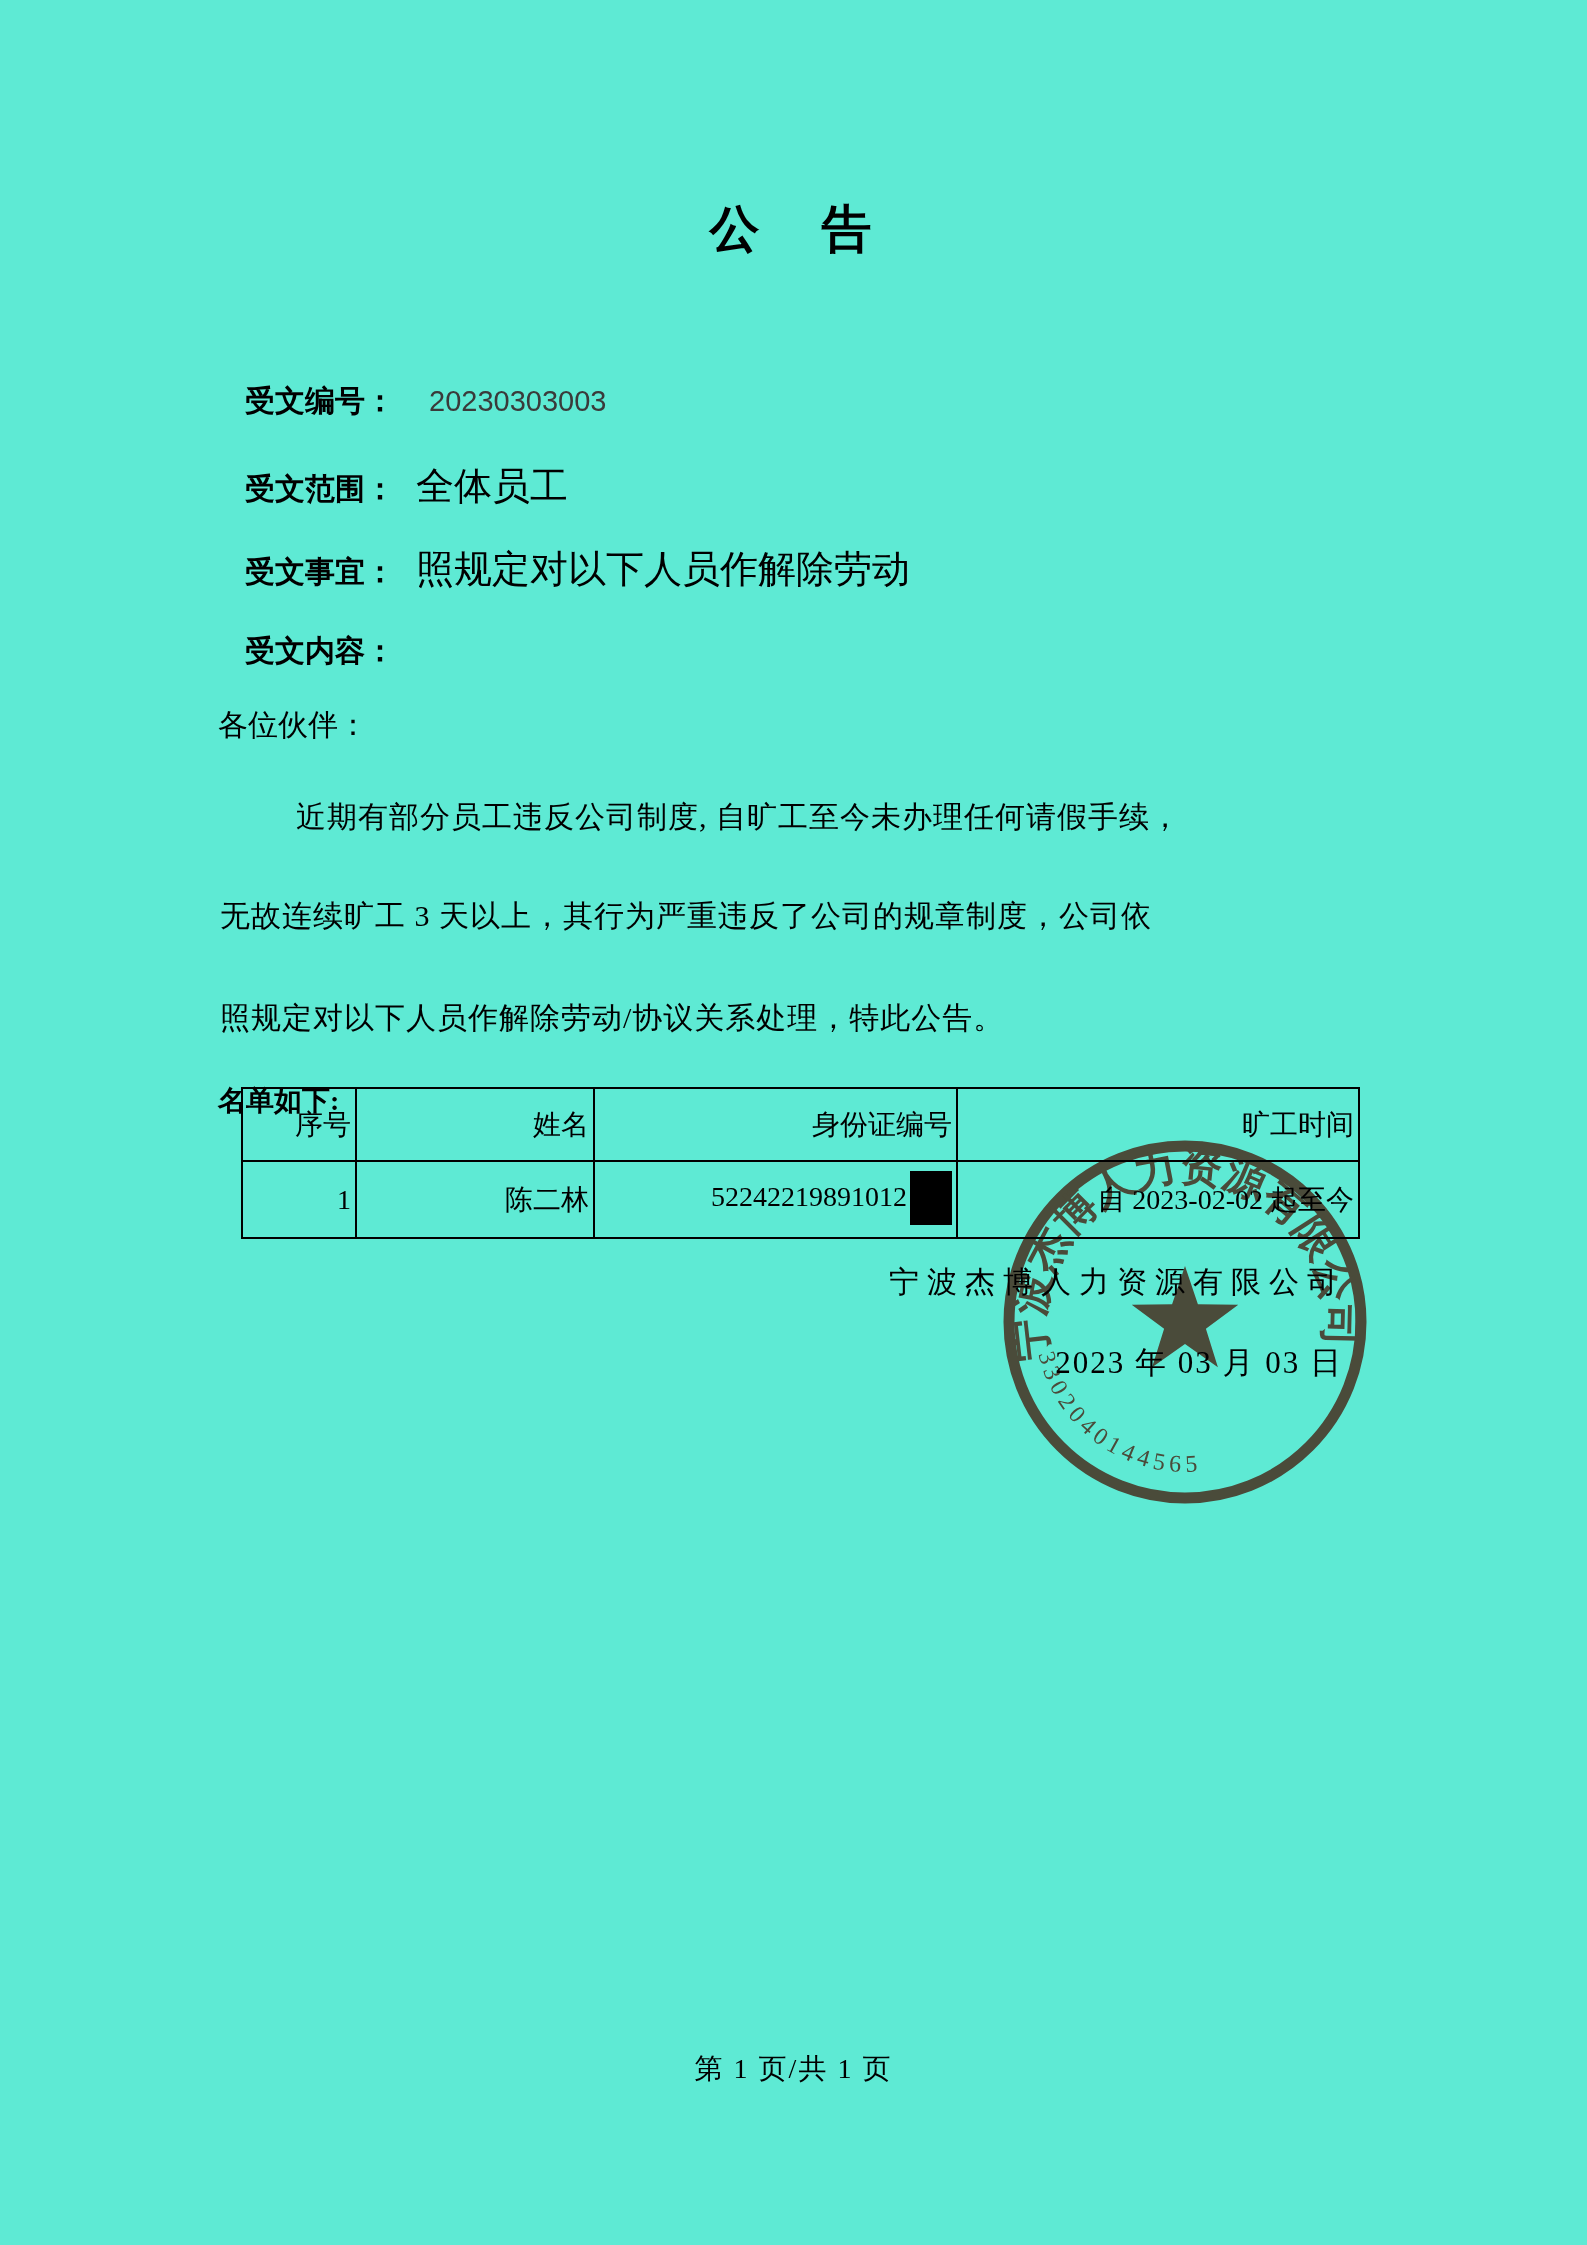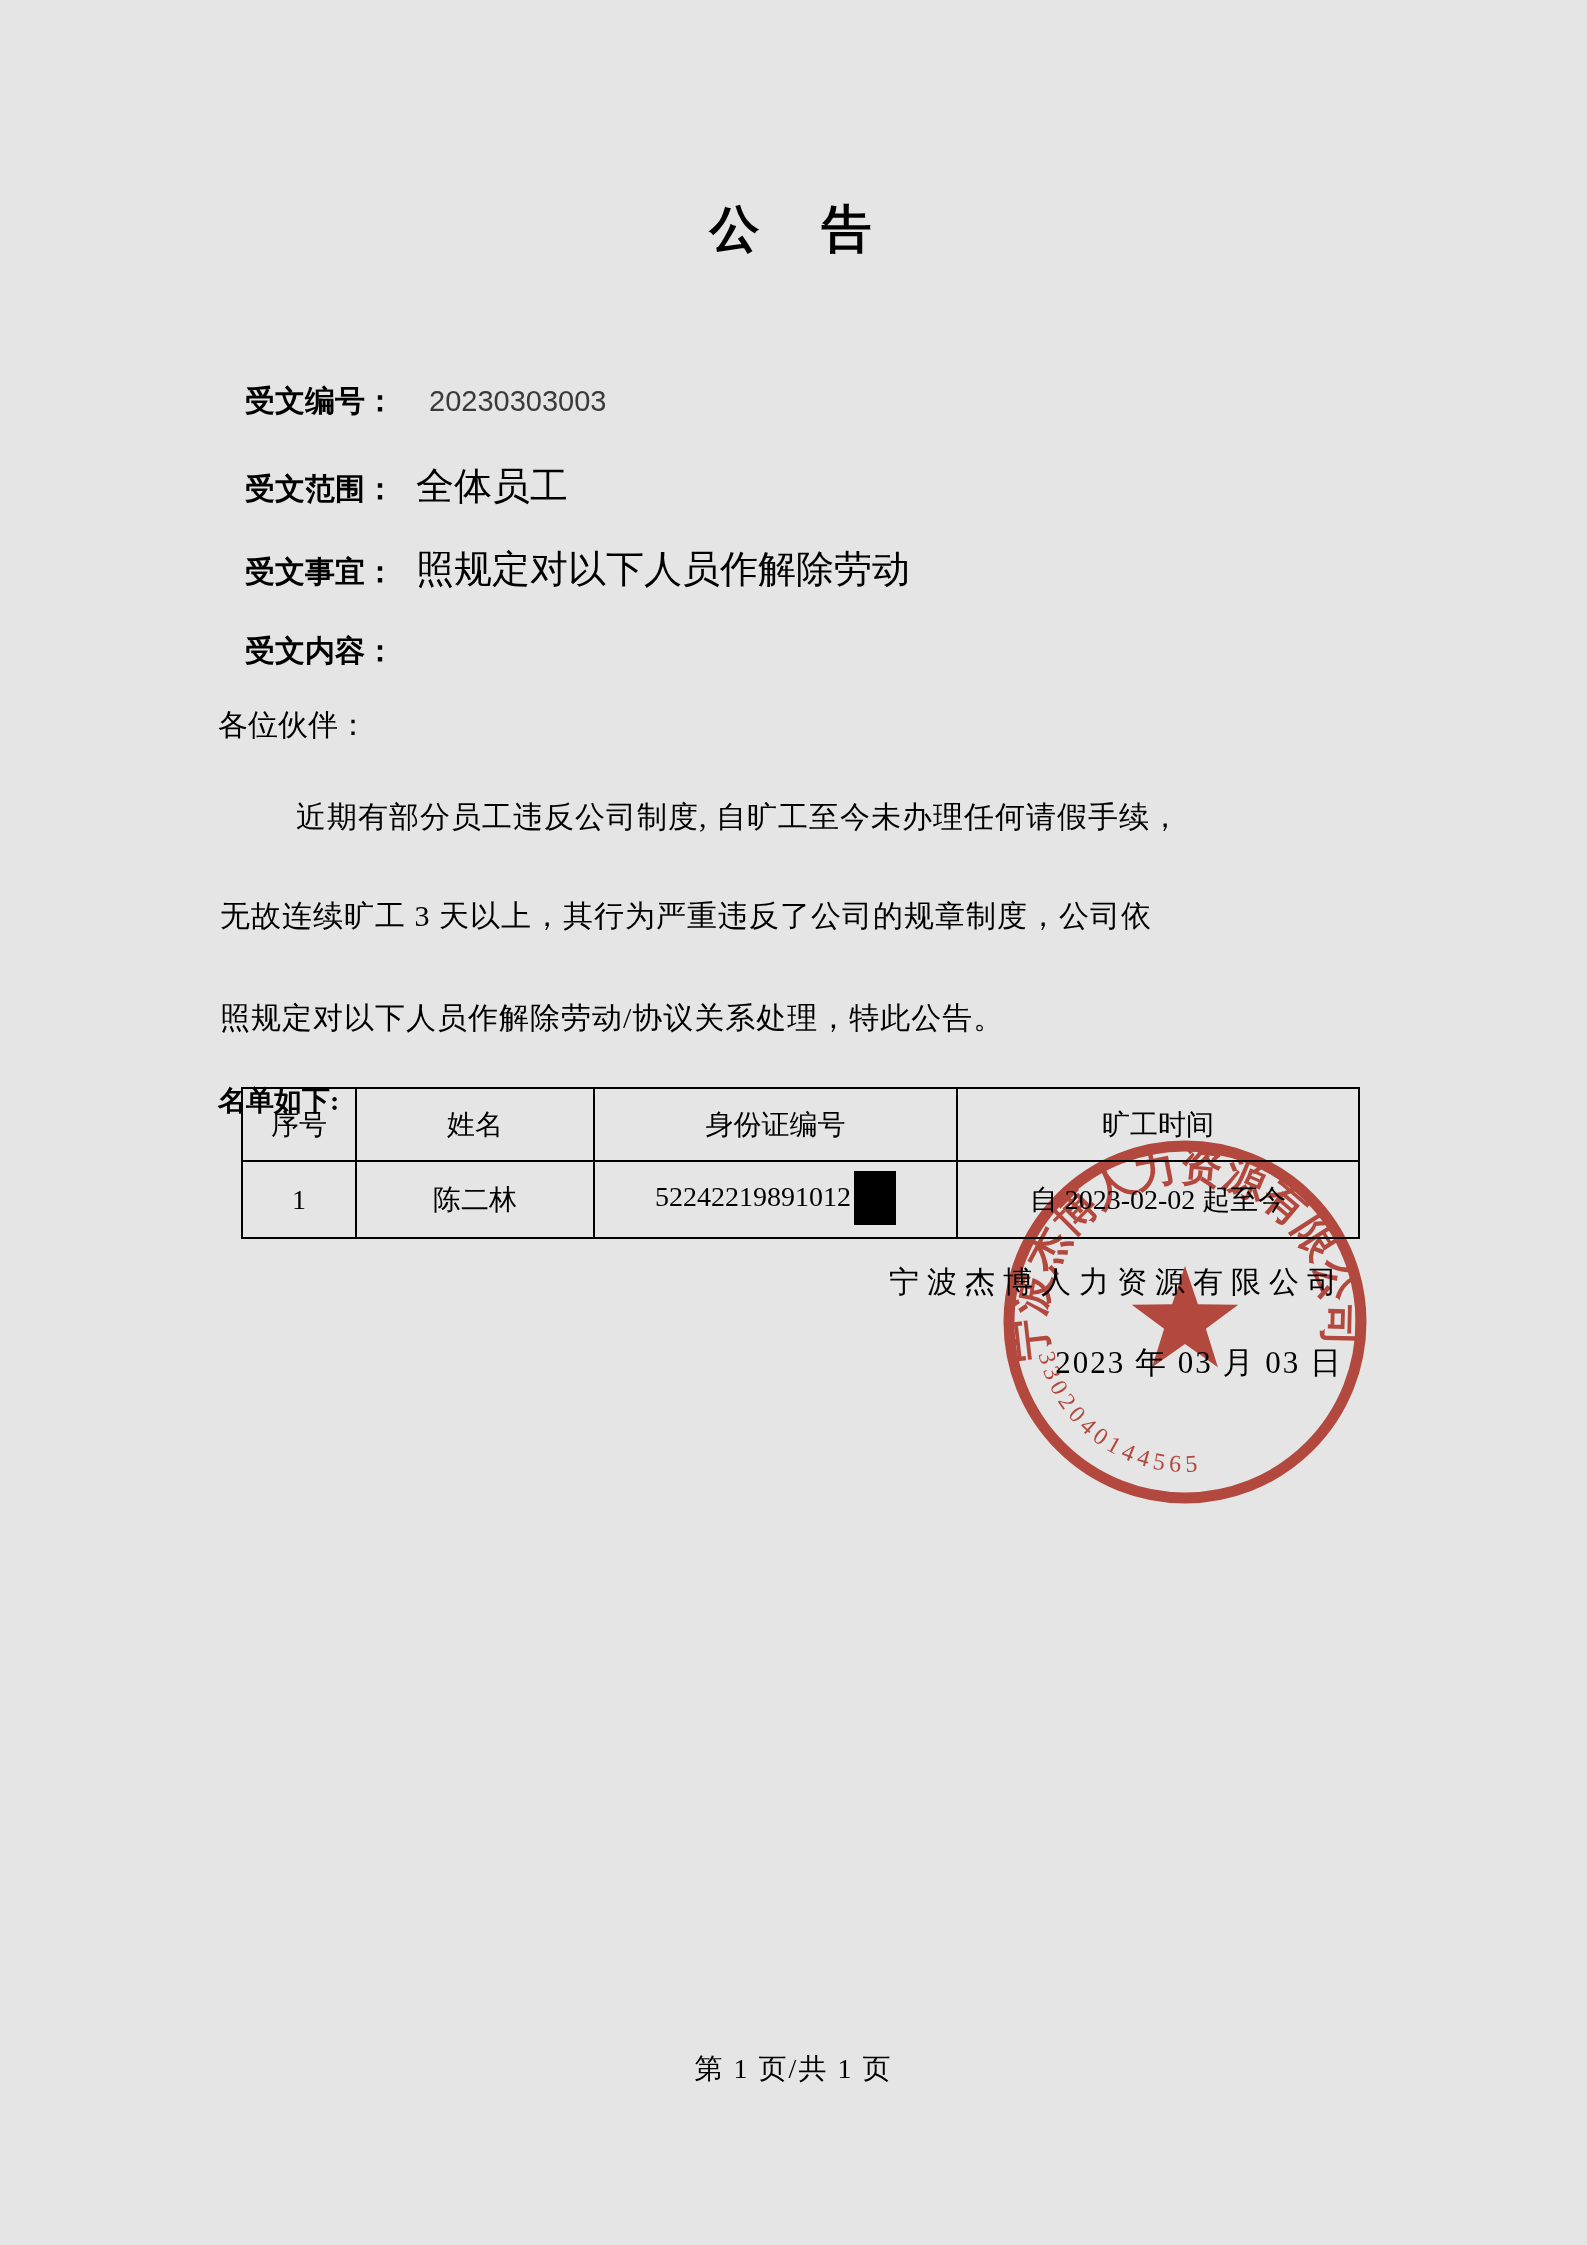--- a/index.html
+++ b/index.html
@@ -1,19 +1,19 @@
 <!DOCTYPE html>
 <html><head>
 <meta charset="utf-8">
 <style>
   html,body{margin:0;padding:0;background:#ffffff;}
   .page{
     position:relative;
     width:1587px;height:2245px;
-    background:#e5e5e5;
+    background:#5eead4;
     font-family:"Liberation Serif","DejaVu Serif",serif;
     color:#000;
     overflow:hidden;
   }
   .abs{position:absolute;white-space:nowrap;}
   .doc-title{
     left:0;right:0;top:196px;
     text-align:center;
     font-size:50px;font-weight:bold;
     letter-spacing:6px;
@@ -30,23 +30,23 @@
   .para-line.indent{left:296px;text-align:center;}
   .list-intro{left:218px;top:1042px;font-size:28px;font-weight:bold;margin-top:40px;}
   table.roster{
     position:absolute;left:241px;top:1087px;
     border-collapse:collapse;
     table-layout:fixed;
     font-size:28px;
   }
   table.roster td,table.roster th{
     border:2px solid #000;
-    text-align:center;vertical-align:middle;
+    text-align:right;vertical-align:middle;
     font-weight:normal;
-    padding:0 12px;
+    padding:0 4px;
     overflow:visible;
   }
   table.roster tr.hdr{height:73px;}
   table.roster tr.data{height:77px;}
   .redact{
     display:inline-block;
     width:42px;height:54px;
     background:#000;
     vertical-align:middle;
     margin-left:3px;

